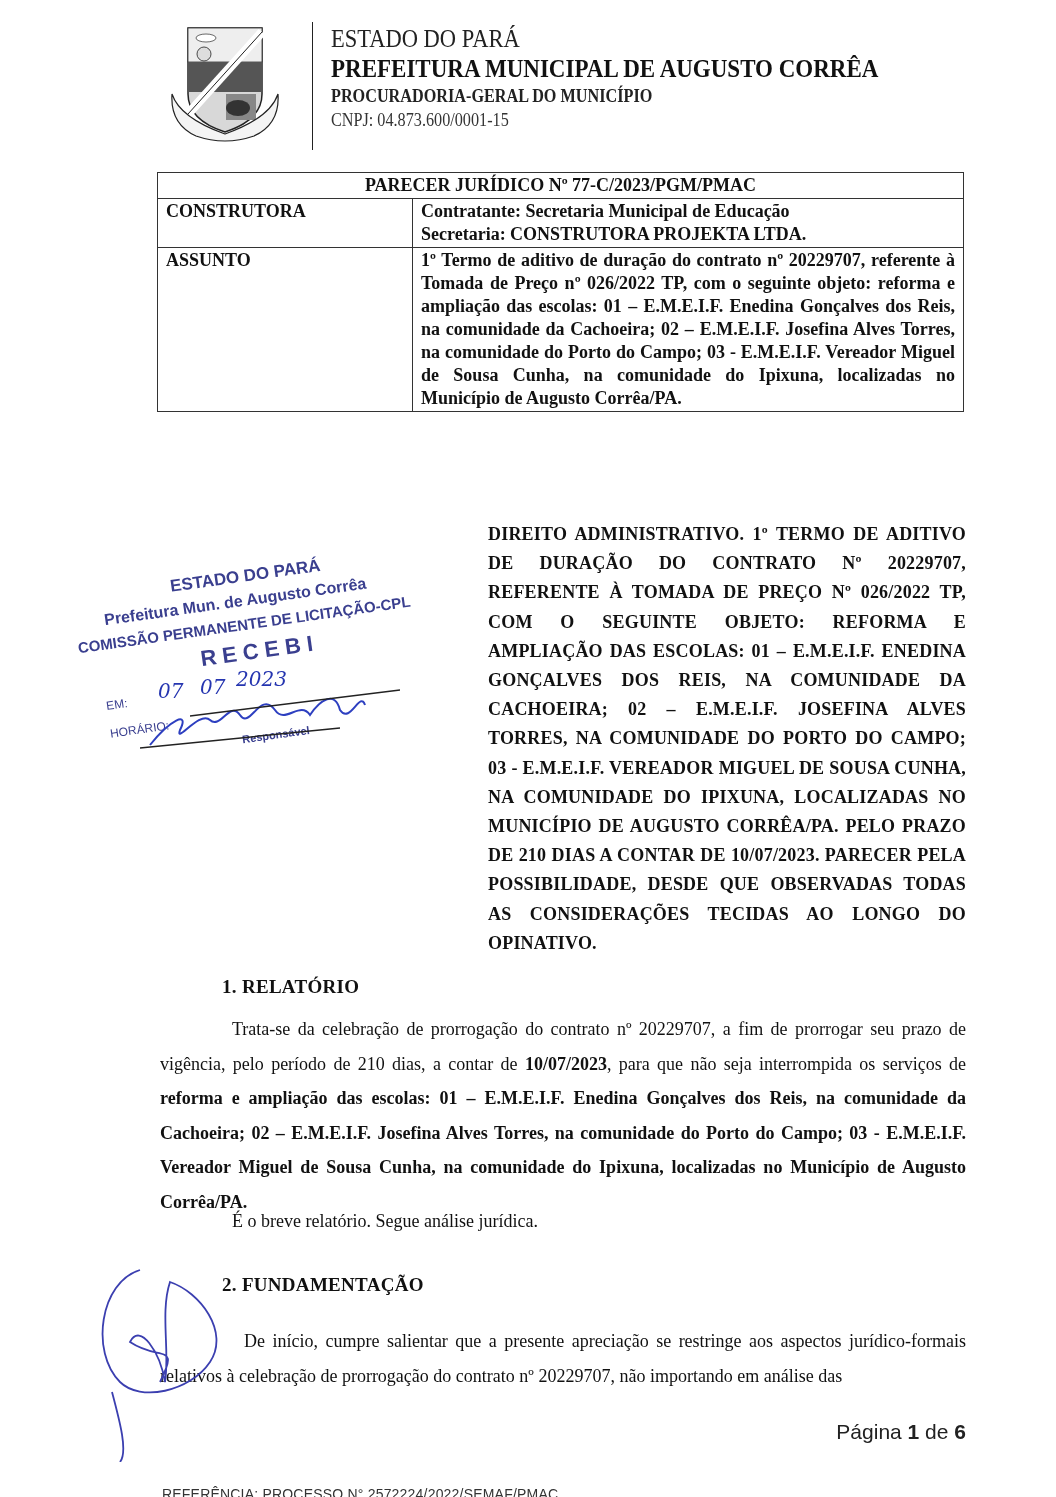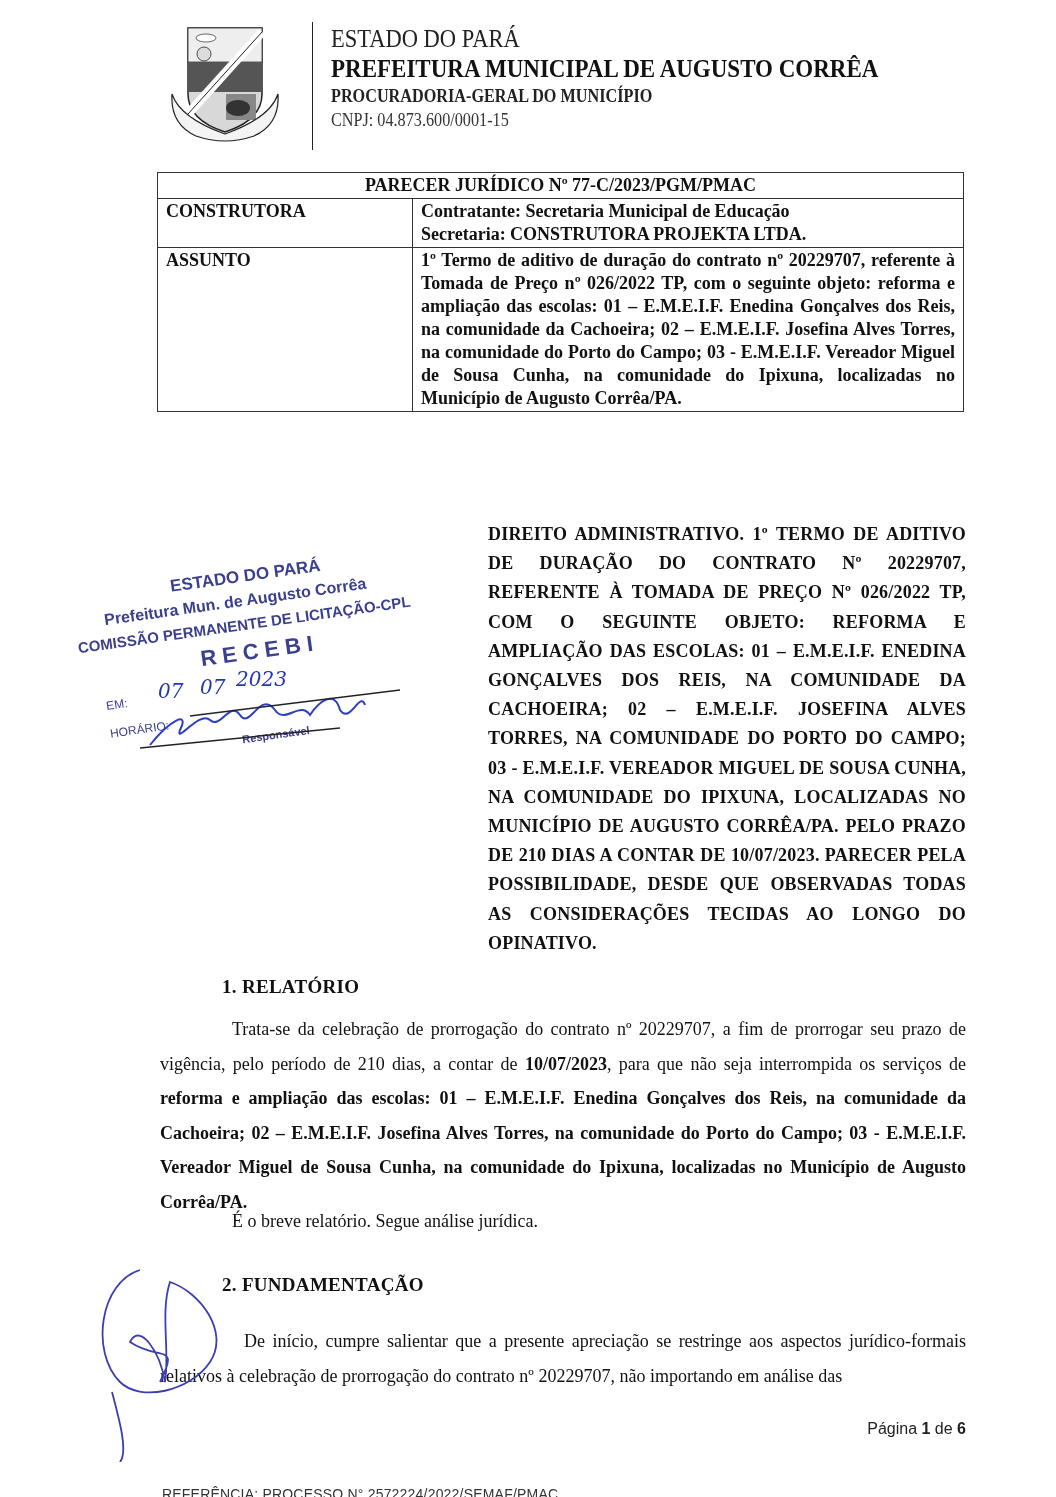--- a/index.html
+++ b/index.html
@@ -21,21 +21,21 @@
 
   .stamp { position: absolute; left: 60px; top: 540px; width: 400px; height: 230px; }
 
   .ementa { position: absolute; left: 488px; top: 520px; width: 478px; font-size: 18px; font-weight: bold; line-height: 29.2px; text-align: justify; letter-spacing: 0.2px; }
 
   .section-title { position: absolute; left: 222px; font-size: 19px; font-weight: bold; letter-spacing: 0.3px; }
   .para { position: absolute; left: 160px; width: 806px; font-size: 18px; line-height: 34.5px; text-align: justify; }
   .para .indent { display: inline-block; width: 72px; }
   .para b { font-weight: bold; }
 
-  .page-num { position: absolute; right: 90px; top: 1420px; font-family: "Liberation Sans", sans-serif; font-size: 16px; color: #222; }
+  .page-num { position: absolute; right: 90px; top: 1420px; font-family: "Liberation Sans", sans-serif; font-size: 21px; color: #222; }
   .footer-ref { position: absolute; left: 162px; top: 1486px; font-family: "Liberation Sans", sans-serif; font-size: 14px; color: #333; letter-spacing: 0.2px; }
   .rubric { position: absolute; left: 100px; top: 1262px; width: 140px; height: 200px; pointer-events: none; }
 </style>
 </head>
 <body>
 
 <svg class="crest" viewBox="0 0 118 120">
   <path d="M22 4 H96 V70 Q96 96 59 108 Q22 96 22 70 Z" fill="#d8d8d8" stroke="#222" stroke-width="1.5"></path>
   <rect x="22" y="4" width="74" height="34" fill="#eee" stroke="#333" stroke-width="0.8"></rect>
   <rect x="22" y="38" width="74" height="30" fill="#555"></rect>

